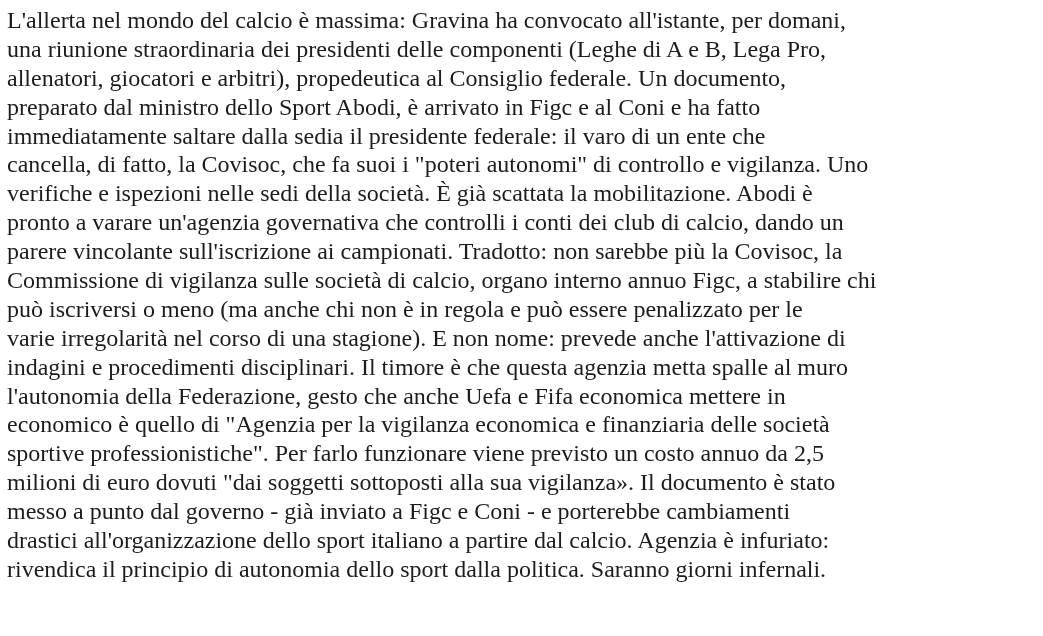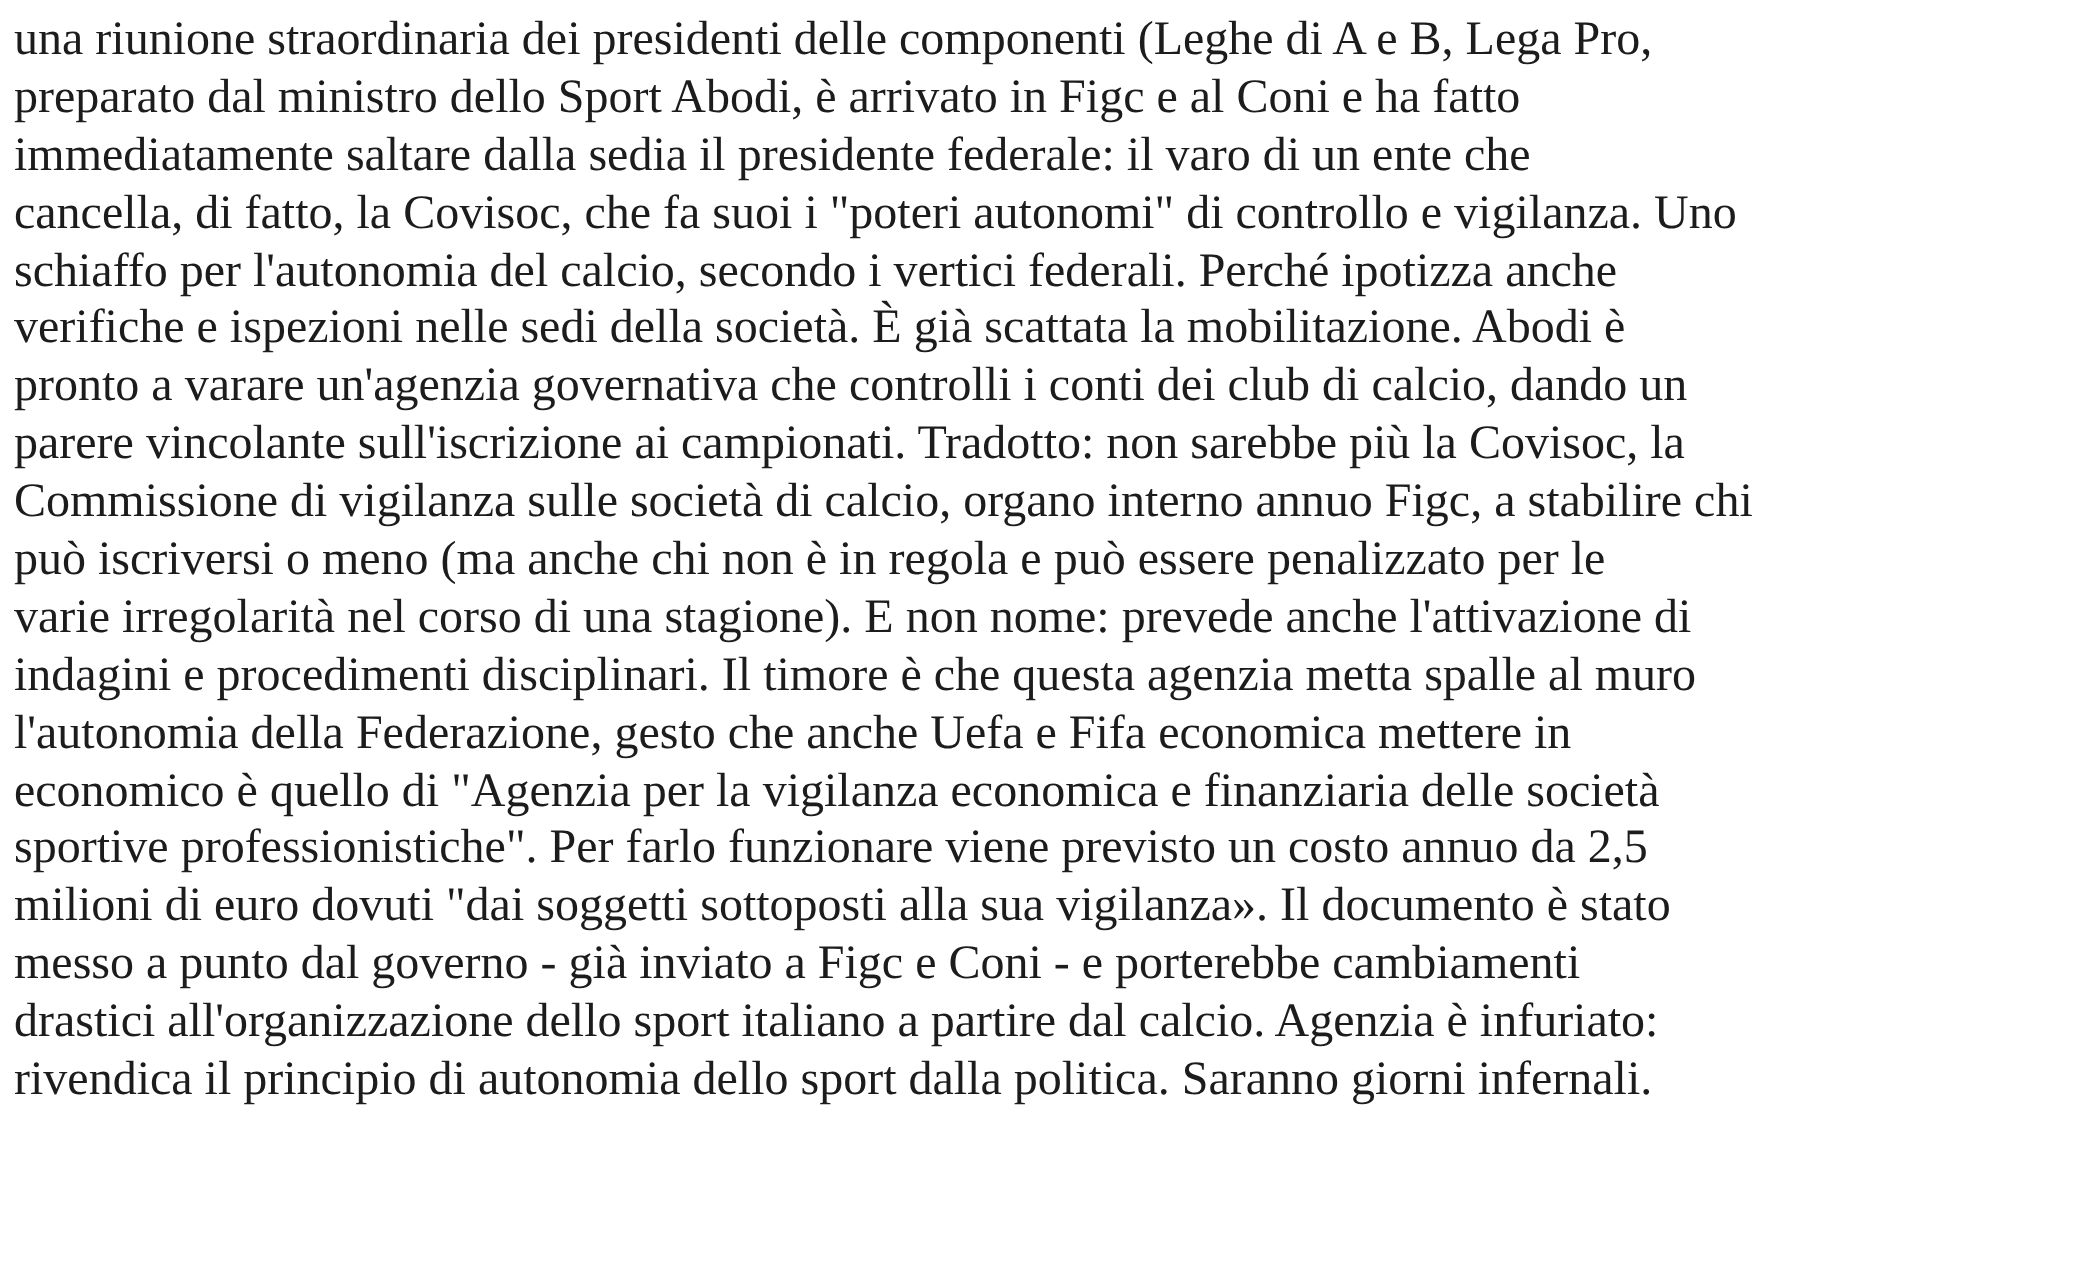--- a/index.html
+++ b/index.html
@@ -27,25 +27,26 @@
   .article .line {
     white-space: nowrap;
     height: 28.9px;
     overflow: hidden;
   }
 </style>
 </head>
 <body>
 
 <div class="article">
+  <div class="line">L'allerta nel mondo del calcio è massima: Gravina ha convocato all'istante, per domani,</div>
   <div class="line">una riunione straordinaria dei presidenti delle componenti (Leghe di A e B, Lega Pro,</div>
+  <div class="line">allenatori, giocatori e arbitri), propedeutica al Consiglio federale. Un documento,</div>
   <div class="line">preparato dal ministro dello Sport Abodi, è arrivato in Figc e al Coni e ha fatto</div>
   <div class="line">immediatamente saltare dalla sedia il presidente federale: il varo di un ente che</div>
   <div class="line">cancella, di fatto, la Covisoc, che fa suoi i "poteri autonomi" di controllo e vigilanza. Uno</div>
-  <div class="line">schiaffo per l'autonomia del calcio, secondo i vertici federali. Perché ipotizza anche</div>
   <div class="line">verifiche e ispezioni nelle sedi della società. È già scattata la mobilitazione. Abodi è</div>
   <div class="line">pronto a varare un'agenzia governativa che controlli i conti dei club di calcio, dando un</div>
   <div class="line">parere vincolante sull'iscrizione ai campionati. Tradotto: non sarebbe più la Covisoc, la</div>
   <div class="line">Commissione di vigilanza sulle società di calcio, organo interno annuo Figc, a stabilire chi</div>
   <div class="line">può iscriversi o meno (ma anche chi non è in regola e può essere penalizzato per le</div>
   <div class="line">varie irregolarità nel corso di una stagione). E non nome: prevede anche l'attivazione di</div>
   <div class="line">indagini e procedimenti disciplinari. Il timore è che questa agenzia metta spalle al muro</div>
   <div class="line">l'autonomia della Federazione, gesto che anche Uefa e Fifa economica mettere in</div>
   <div class="line">economico è quello di "Agenzia per la vigilanza economica e finanziaria delle società</div>
   <div class="line">sportive professionistiche". Per farlo funzionare viene previsto un costo annuo da 2,5</div>

